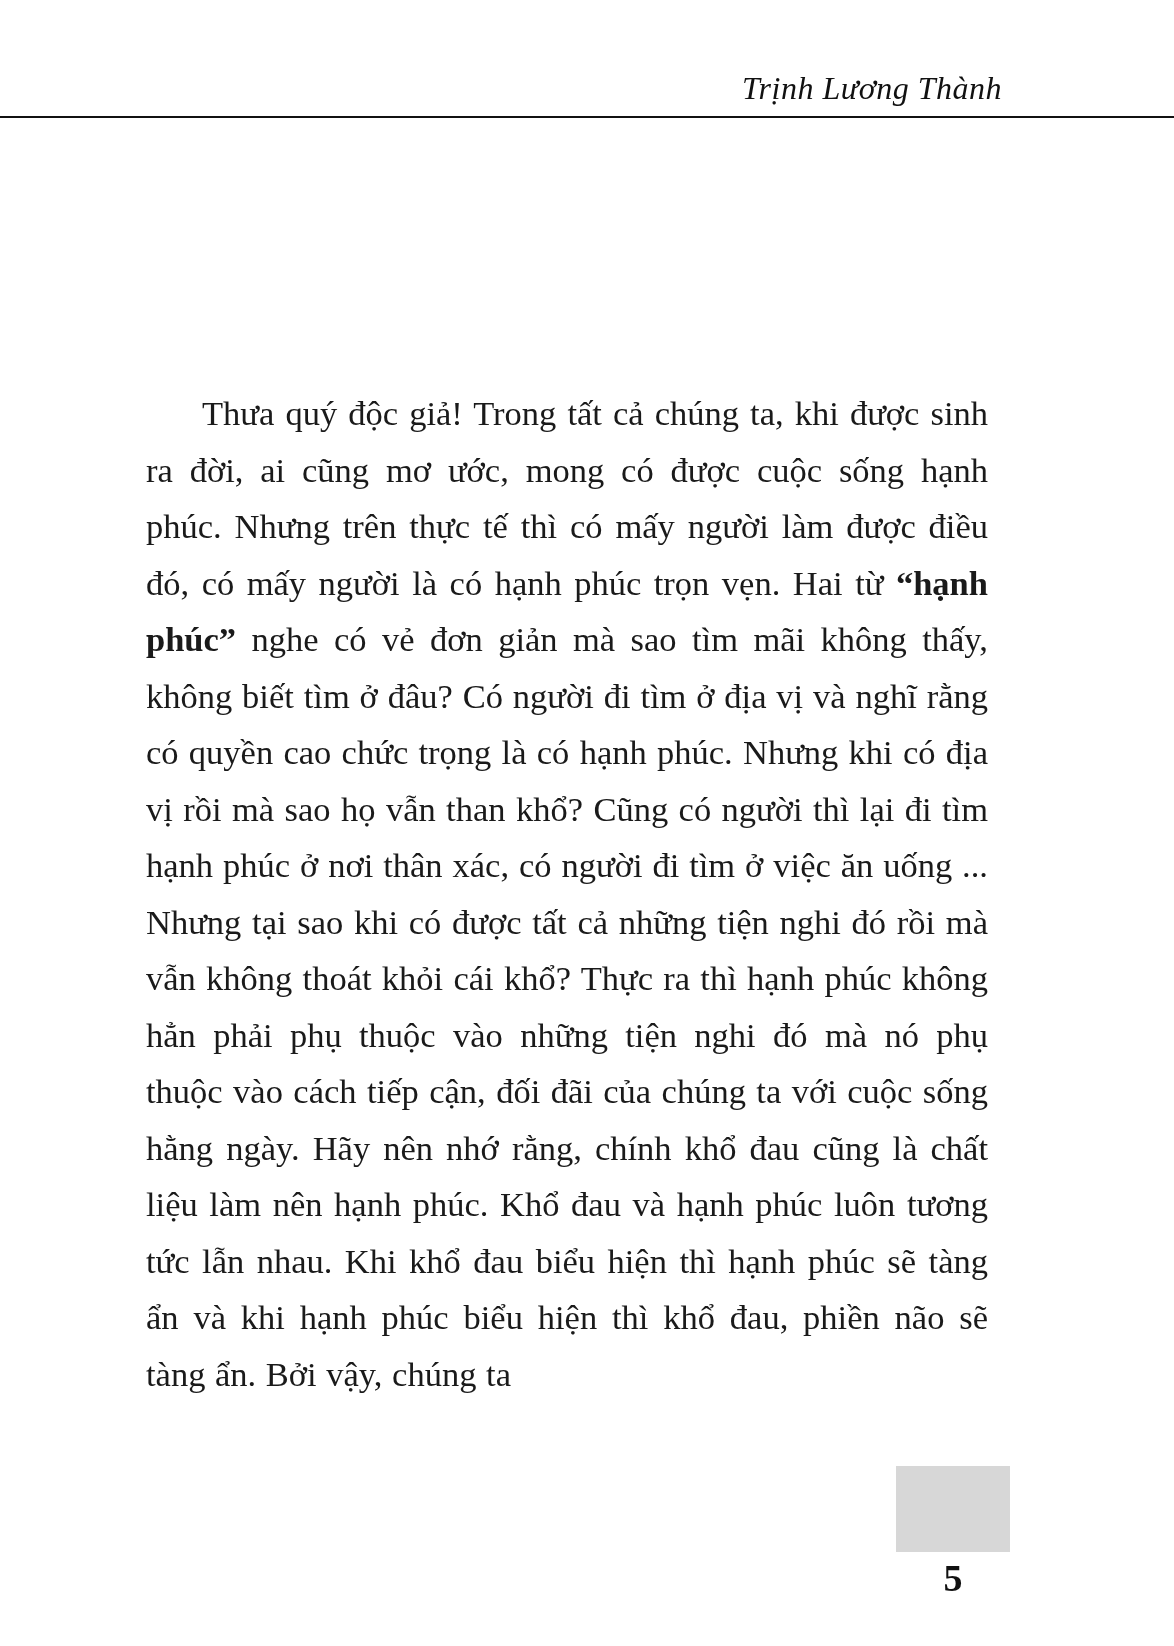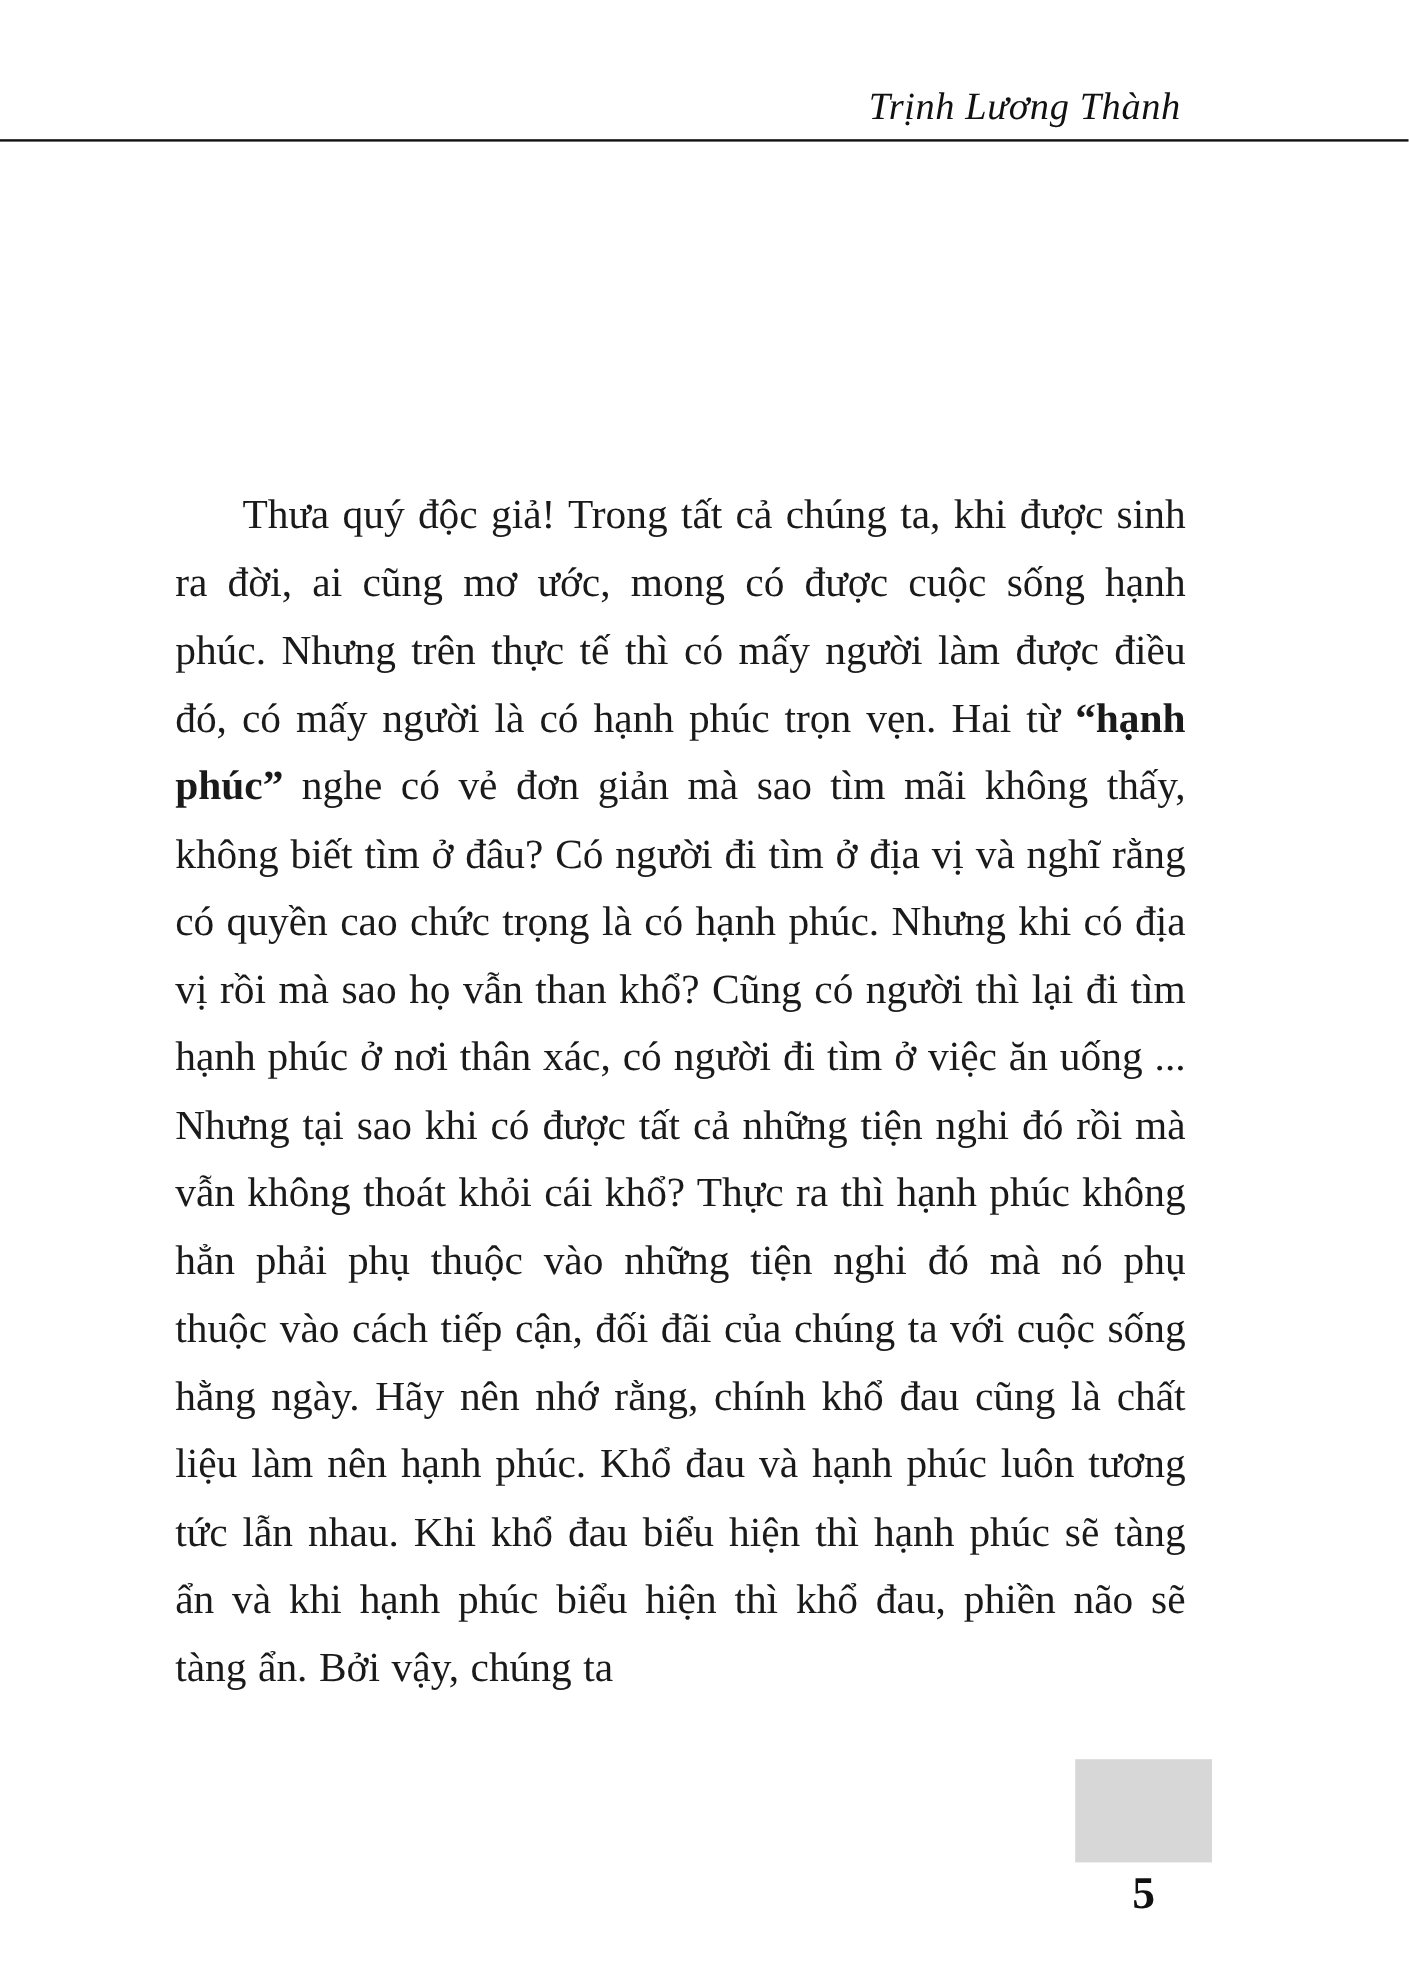--- a/index.html
+++ b/index.html
@@ -14,21 +14,21 @@
   .page {
     position: relative;
     width: 1174px;
     height: 1646px;
     background: #ffffff;
     overflow: hidden;
   }
   .running-header {
     position: absolute;
     top: 70px;
-    right: 190px;
+    right: 172px;
     font-style: italic;
     font-size: 32px;
     letter-spacing: 0.5px;
     color: #111111;
     white-space: nowrap;
   }
   .header-rule {
     position: absolute;
     top: 116px;
     left: 0;
@@ -42,21 +42,21 @@
     left: 146px;
     width: 840px;
     text-align: center;
     font-size: 42px;
     font-weight: bold;
     letter-spacing: 1px;
     color: #111111;
   }
   .body-paragraph {
     position: absolute;
-    top: 401px;
+    top: 385px;
     left: 146px;
     width: 842px;
     font-size: 34.5px;
     line-height: 56.5px;
     text-align: justify;
     text-indent: 56px;
     color: #1a1a1a;
     word-spacing: 1px;
   }
   .body-paragraph .seg-bold {

